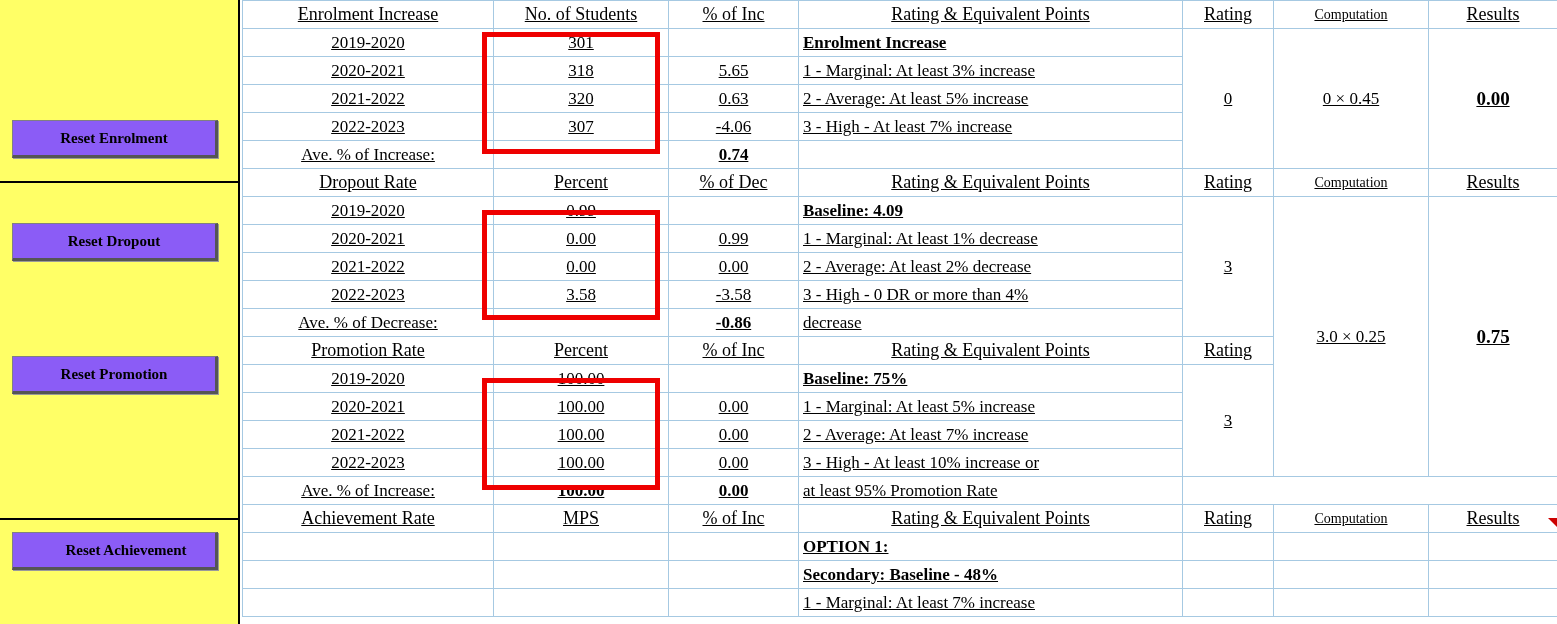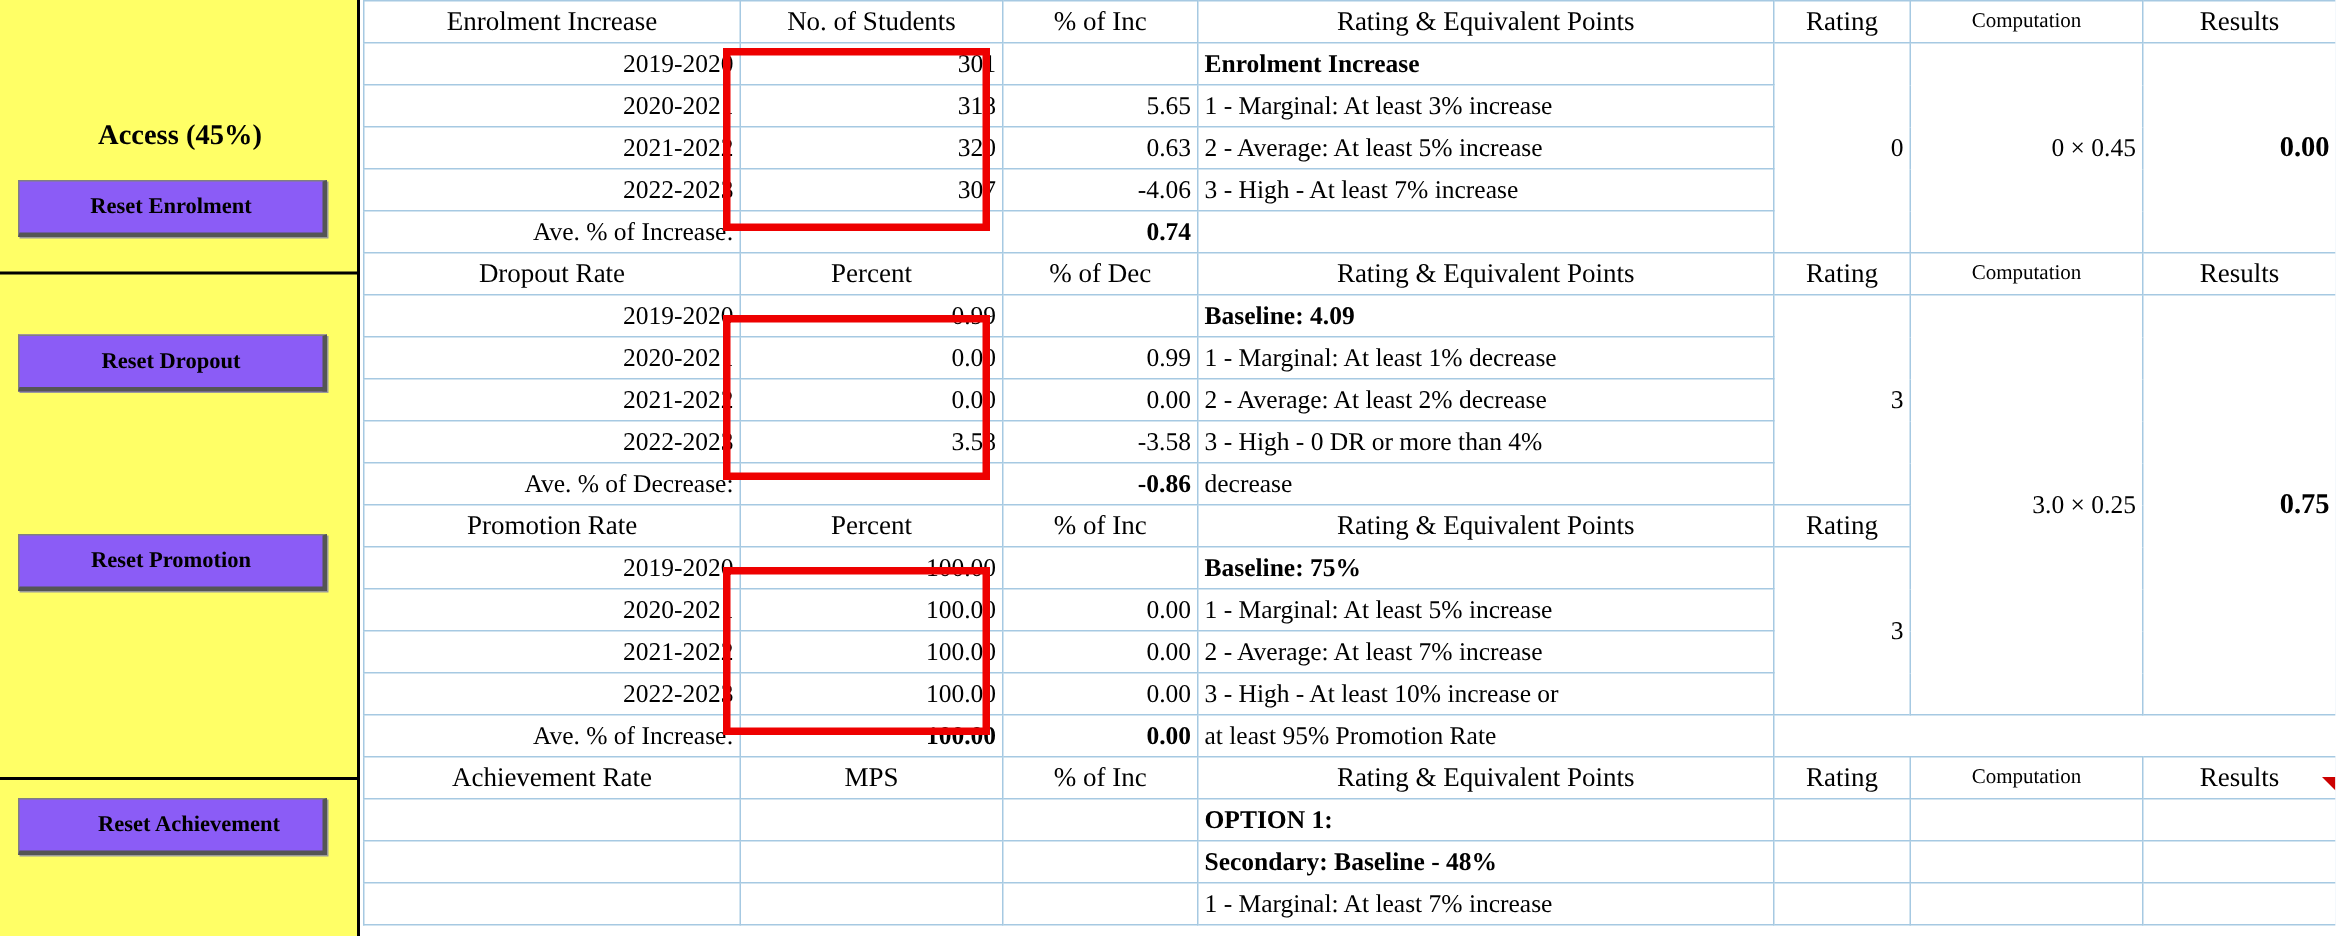--- a/index.html
+++ b/index.html
@@ -61,20 +61,21 @@
     padding: 0;
   }
 
   
   .grid {
     position: absolute;
     left: 242px;
     top: 0;
     width: 1315px;
     height: 452px;
+    text-decoration: underline;
   }
   table.sheet {
     border-collapse: collapse;
     table-layout: fixed;
     width: 1315px;
     font-family: "Liberation Serif", serif;
     font-size: 17px;
     color: #000;
   }
   table.sheet td {
@@ -83,21 +84,21 @@
     height: 28px;
     vertical-align: middle;
     background: #ffffff;
     overflow: hidden;
     white-space: nowrap;
   }
   .hdr {
     background: #ddeefc;
     text-align: center;
   }
-  .c { text-align: right; }
+  .c { text-align: center; }
   .l { text-align: left; padding-left: 7px; }
   .b { font-weight: bold; }
   .small { font-size: 14px; }
   .big { font-size: 19px; font-weight: bold; }
   .mid { font-size: 18px; }
 
   col.c1 { width: 251px; }
   col.c2 { width: 175px; }
   col.c3 { width: 130px; }
   col.c4 { width: 384px; }
@@ -121,21 +122,20 @@
     z-index: 15;
   }
 </style>
 </head>
 <body>
 
 <div id="app">
 
   <div class="left-panel">
 
-    <div class="panel-title" style="top:80px;">Access (45%)</div>
 
     <button class="reset-btn" style="top:120px;">Reset Enrolment</button>
 
     <div class="left-divider" style="top:181px;"></div>
 
 
     <button class="reset-btn" style="top:356px;">Reset Promotion</button>
 
     <button class="reset-btn" style="top:223px;">Reset Dropout</button>
 

